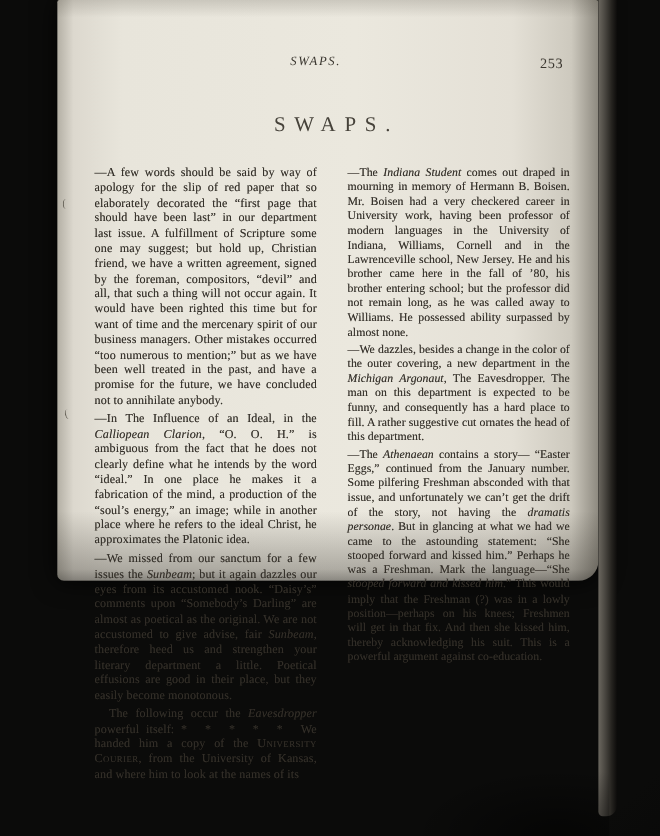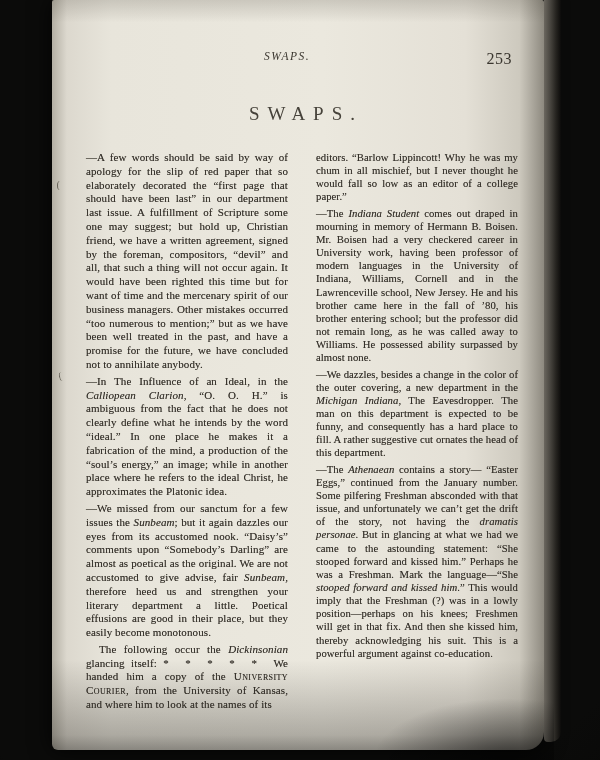--- a/index.html
+++ b/index.html
@@ -13,21 +13,21 @@
     height: 760px;
     background: radial-gradient(130% 110% at 45% 45%, #0b0b0a 60%, #000 100%);
     overflow: hidden;
     font-family: "Liberation Serif", "DejaVu Serif", serif;
   }
   .page {
     position: absolute;
     left: 52px;
     top: 0;
     width: 492px;
-    height: 750px;
+    height: 528px;
     box-sizing: border-box;
     padding: 50px 26px 0 34px;
     border-radius: 2px 2px 18px 6px;
     background:
       linear-gradient(180deg, rgba(60,55,45,0.18) 0, rgba(0,0,0,0) 3%, rgba(0,0,0,0) 88%, rgba(35,32,27,0.30) 98%, rgba(20,18,15,0.45) 100%),
       linear-gradient(90deg, #b3afa4 0, #dcd8ce 3%, #e8e5db 12%, #ebe8de 55%, #e4e0d6 84%, #cdc9be 95%, #8d897f 100%);
     box-shadow: 0 0 22px rgba(0,0,0,0.85);
     color: #332f29;
   }
   .page-edge {
@@ -59,21 +59,21 @@
     text-align: center;
     font-style: italic;
     font-size: 11.5px;
     letter-spacing: 1.5px;
     color: #3a362f;
   }
   .page-number {
     position: absolute;
     right: 6px;
     top: 0;
-    font-size: 16px;
+    font-size: 13px;
     letter-spacing: 0.5px;
     color: #3a362f;
   }
   .title {
     margin: 36px 0 0 0;
     text-align: center;
     font-size: 19px;
     font-weight: normal;
     letter-spacing: 8px;
     padding-left: 8px;
@@ -120,26 +120,25 @@
       <span class="page-number">253</span>
     </div>
 
     <h1 class="title">SWAPS.</h1>
 
     <div class="cols">
       <div class="col col-left">
           <p><span>—A few words should be said by way of apology for the slip of red paper that so elaborately decorated the “first page that should have been last” in our department last issue.  A fulfillment of Scripture some one may suggest; but hold up, Christian friend, we have a written agreement, signed by the foreman, compositors, “devil” and all, that such a thing will not occur again.  It would have been righted this time but for want of time and the mercenary spirit of our business managers.  Other mistakes occurred “too numerous to mention;” but as we have been well treated in the past, and have a promise for the future, we have concluded not to annihilate anybody.</span></p>
           <p><span>—In The Influence of an Ideal, in the </span><span class="i">Calliopean Clarion</span><span>, “O. O. H.” is ambiguous from the fact that he does not clearly define what he intends by the word “ideal.”  In one place he makes it a fabrication of the mind, a production of the “soul’s energy,” an image; while in another place where he refers to the ideal Christ, he approximates the Platonic idea.</span></p>
           <p><span>—We missed from our sanctum for a few issues the </span><span class="i">Sunbeam</span><span>; but it again dazzles our eyes from its accustomed nook.  “Daisy’s” comments upon “Somebody’s Darling” are almost as poetical as the original.  We are not accustomed to give advise, fair </span><span class="i">Sunbeam</span><span>, therefore heed us and strengthen your literary department a little.  Poetical effusions are good in their place, but they easily become monotonous.</span></p>
-          <p class="indent"><span>The following occur the </span><span class="i">Dickinsonian</span><span> glancing itself: </span><span class="sp"> * * * * * </span><span> We handed him a copy of the </span><span class="sc">University Courier</span><span>, from the University of Kansas, and where him to look at the names of its</span></p>
+          <p class="indent"><span>The following occur the </span><span class="i">Eavesdropper</span><span> powerful itself: </span><span class="sp"> * * * * * </span><span> We handed him a copy of the </span><span class="sc">University Courier</span><span>, from the University of Kansas, and where him to look at the names of its</span></p>
         </div>
       <div class="col col-right">
-          <p><span>editors.  “Barlow Lippincott!  Why he was my chum in all mischief, but I never thought he would fall so low as an editor of a college paper.”</span></p>
           <p><span>—The </span><span class="i">Indiana Student</span><span> comes out draped in mourning in memory of Hermann B. Boisen.  Mr. Boisen had a very checkered career in University work, having been professor of modern languages in the University of Indiana, Williams, Cornell and in the Lawrenceville school, New Jersey.  He and his brother came here in the fall of ’80, his brother entering school; but the professor did not remain long, as he was called away to Williams.  He possessed ability surpassed by almost none.</span></p>
-          <p><span>—We dazzles, besides a change in the color of the outer covering, a new department in the </span><span class="i">Michigan Indiana</span><span>, The Eavesdropper.  The man on this department is expected to be funny, and consequently has a hard place to fill.  A rather suggestive cut ornates the head of this department.</span></p>
+          <p><span>—We dazzles, besides a change in the color of the outer covering, a new department in the </span><span class="i">Michigan Argonaut</span><span>, The Eavesdropper.  The man on this department is expected to be funny, and consequently has a hard place to fill.  A rather suggestive cut ornates the head of this department.</span></p>
           <p><span>—The </span><span class="i">Athenaean</span><span> contains a story— “Easter Eggs,” continued from the January number.  Some pilfering Freshman absconded with that issue, and unfortunately we can’t get the drift of the story, not having the </span><span class="i">dramatis personae</span><span>.  But in glancing at what we had we came to the astounding statement: “She stooped forward and kissed him.”  Perhaps he was a Freshman.  Mark the language—“She </span><span class="i">stooped forward and kissed him</span><span>.”  This would imply that the Freshman (?) was in a lowly position—perhaps on his knees; Freshmen will get in that fix.  And then she kissed him, thereby acknowledging his suit.  This is a powerful argument against co-education.</span></p>
         </div>
     </div>
 
   </div>
 
   <div class="page-edge"></div>
   <div class="corner-shade"></div>
   <div class="artifact artifact-1"></div>
   <div class="artifact artifact-2"></div>

